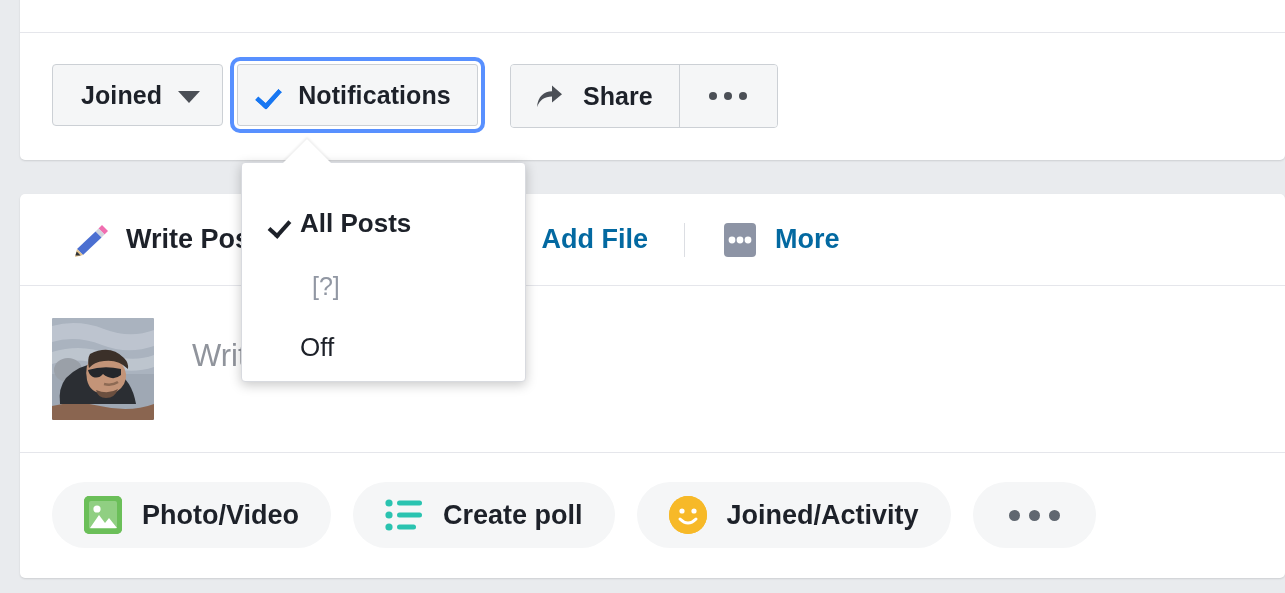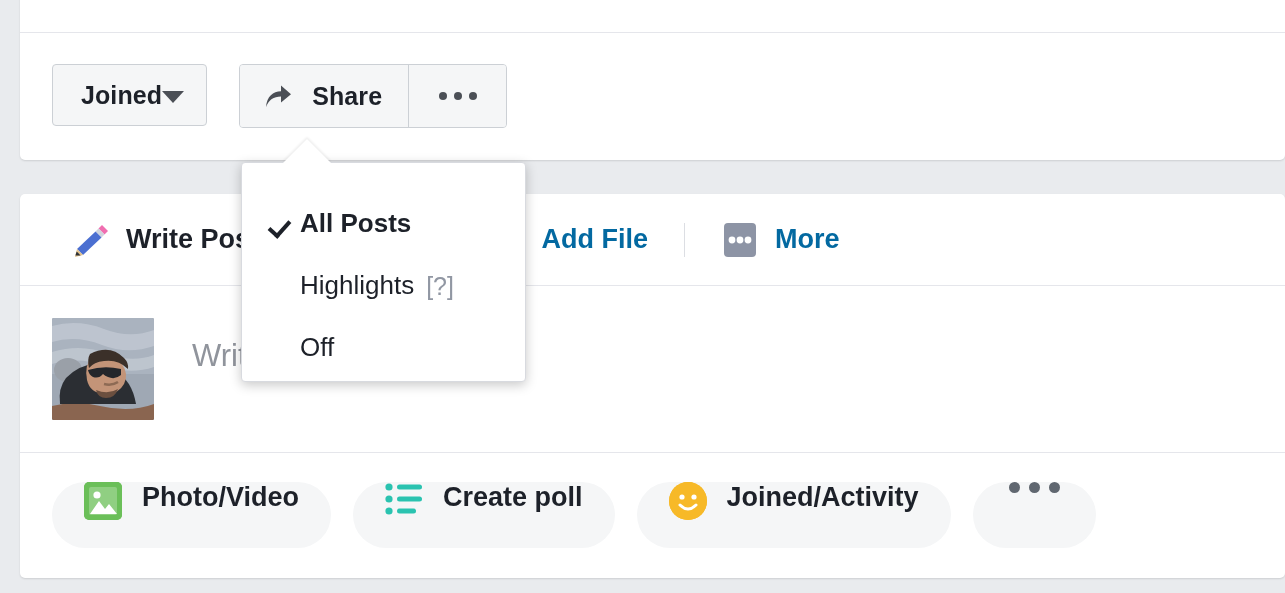--- a/index.html
+++ b/index.html
@@ -75,21 +75,21 @@
     font-size: 25px;
     font-weight: bold;
     letter-spacing: .1px;
     cursor: pointer;
     user-select: none;
   }
 
   #joined-button {
     height: 62px;
     padding: 0 22px 0 28px;
-    gap: 0;
+    gap: 16px;
     border-radius: 4px;
   }
   .caret-down {
     width: 0; height: 0;
     border-left: 11px solid transparent;
     border-right: 11px solid transparent;
     border-top: 12px solid #4b4f56;
     margin-top: 3px;
   }
 
@@ -321,20 +321,21 @@
     width: 1265px;
     height: 124px;
     display: flex;
     align-items: center;
     padding-left: 32px;
     gap: 22px;
     box-sizing: border-box;
   }
   .pill {
     display: flex;
+    align-items: center;
     gap: 20px;
     height: 66px;
     padding: 0 32px;
     background: #f5f6f7;
     border-radius: 33px;
     font-size: 27px;
     font-weight: bold;
     color: #1d2129;
     cursor: pointer;
     white-space: nowrap;
@@ -374,20 +375,26 @@
   <div class="card-top"></div>
   <div class="card-top-divider"></div>
 
   <div class="action-row">
 
     <div class="btn" id="joined-button">
       <span>Joined</span>
       <span class="caret-down"></span>
     </div>
 
+    <div class="notif-wrap">
+      <div class="btn" id="notifications-button">
+        <span class="check-blue"></span>
+        <span>Notifications</span>
+      </div>
+    </div>
 
     <div class="share-group">
       <div class="btn" id="share-button">
         <span class="share-arrow">
           <svg viewBox="0 0 28 26" width="28" height="26" aria-hidden="true">
             <path d="M2 24 C3 13, 9 8.5, 17 8.2 L17 2.5 L27 11.2 L17 19.4 L17 13.6 C9.5 13.6, 5 17, 2 24 Z" fill="#4b4f56"></path>
           </svg>
         </span>
         <span>Share</span>
       </div>
@@ -405,21 +412,20 @@
   <div class="dropdown-caret"></div>
   <div class="dropdown">
 
     <div class="menu-item checked">
       <span class="mi-check"></span>
       <span class="mi-label">All Posts</span>
     </div>
 
     <div class="menu-item">
       <span class="mi-check"></span>
-      <span class="mi-label">Highlights</span>
       <span class="mi-hint">[?]</span>
     </div>
 
 
     <div class="menu-item">
       <span class="mi-check"></span>
       <span class="mi-label">Off</span>
     </div>
 
   </div>

